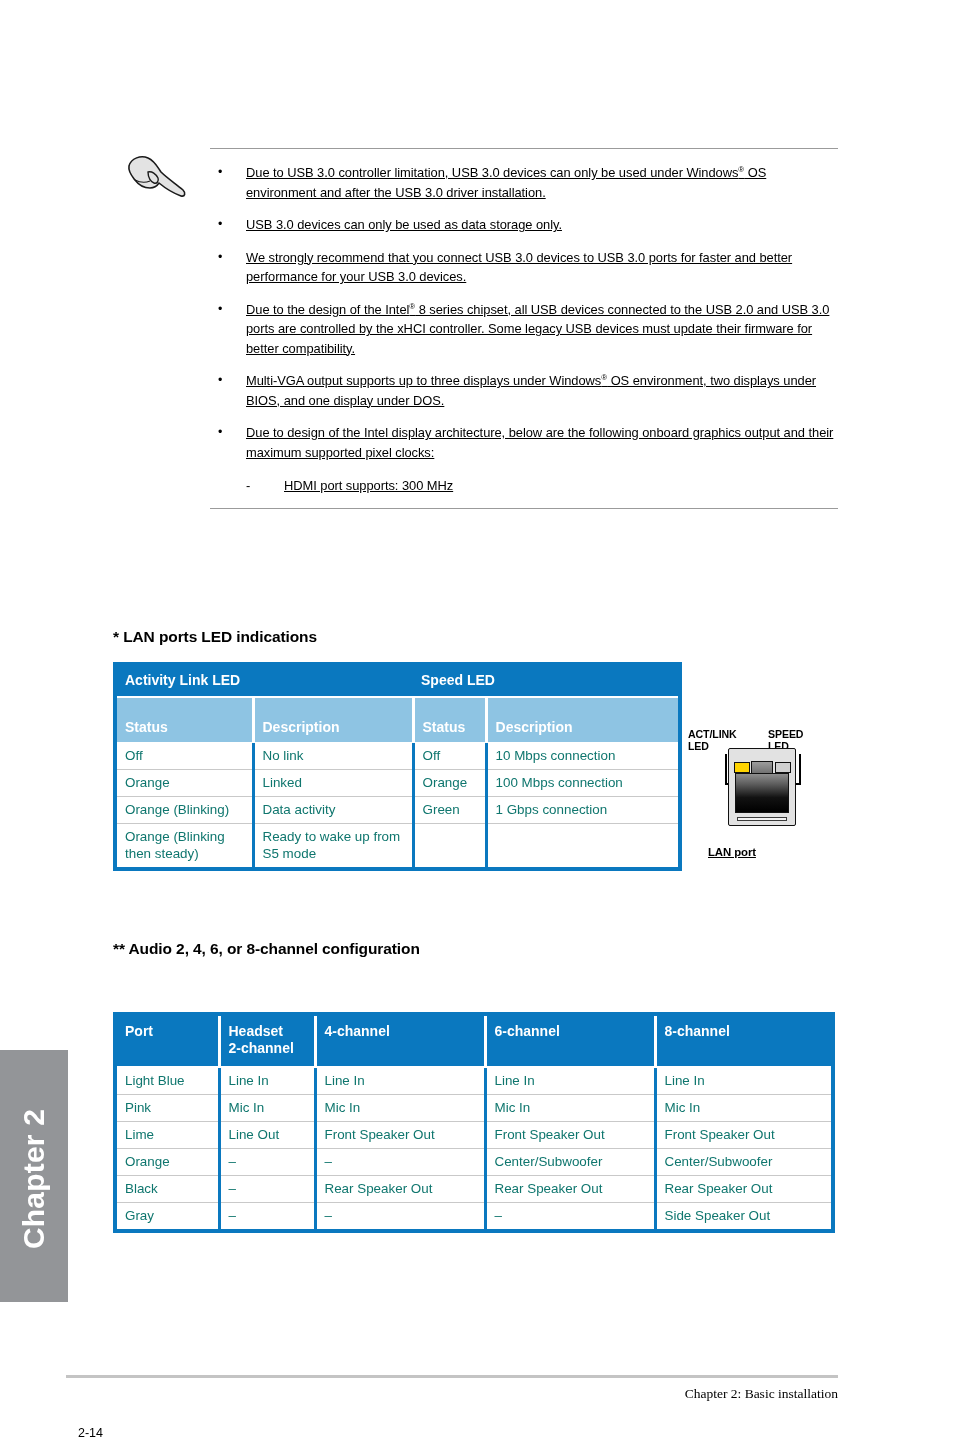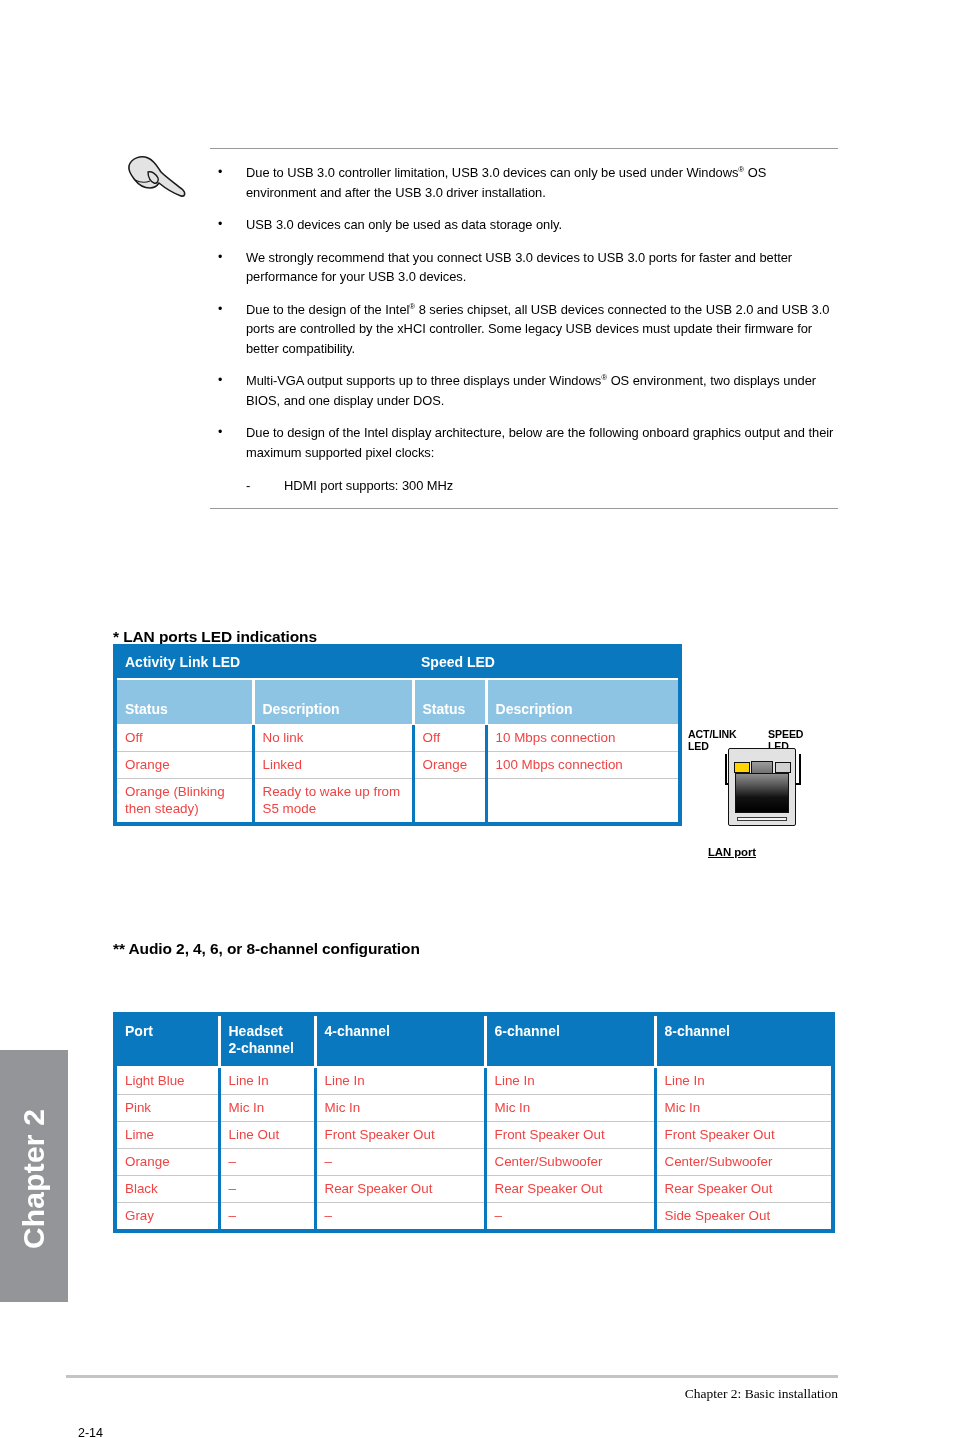--- a/index.html
+++ b/index.html
@@ -48,20 +48,21 @@
     line-height: 19px;
     text-align: left;
     padding-left: 8px;
     box-sizing: border-box;
   }
   .note-text {
     flex: 1 1 auto;
     font-size: 12.9px;
     line-height: 19.5px;
     letter-spacing: -0.05px;
+    text-decoration: underline;
   }
   .note-sub {
     display: flex;
     margin-top: 14px;
     margin-left: 36px;
   }
   .note-sub .dash {
     width: 38px;
     flex: 0 0 38px;
     font-size: 12.9px;
@@ -96,21 +97,21 @@
   }
   .asus-table td, .asus-table th {
     border-right: 3px solid #0a78bf;
     border-bottom: 1px solid #c9c9c9;
     padding: 4px 8px 5px 8px;
     font-size: 13.4px;
     line-height: 17px;
     font-weight: normal;
     text-align: left;
     vertical-align: top;
-    color: #ef4444;
+    color: #0f766e;
     box-sizing: border-box;
   }
   .asus-table td:last-child, .asus-table th:last-child {
     border-right: none;
   }
   .asus-table tr:last-child td { border-bottom: none; }
 
   .hdr-dark td, .hdr-dark th {
     background: #0a78bf;
     color: #ffffff;
@@ -131,21 +132,21 @@
     border-bottom: 1px solid #ffffff;
     border-right: 3px solid #ffffff;
     padding-top: 21px;
     padding-bottom: 6px;
   }
   .hdr-light td.no-div { border-right: none; }
 
   
   #lan-table {
     left: 113px;
-    top: 644px;
+    top: 662px;
     width: 565px;
     border-radius: 10px;
   }
   
   #audio-table {
     left: 113px;
     top: 976px;
     width: 718px;
     margin-top: 36px;
   }
@@ -375,20 +376,26 @@
       <td>Off</td>
       <td>No link</td>
       <td>Off</td>
       <td>10 Mbps connection</td>
     </tr>
     <tr>
       <td>Orange</td>
       <td>Linked</td>
       <td>Orange</td>
       <td>100 Mbps connection</td>
+    </tr>
+    <tr>
+      <td>Orange (Blinking)</td>
+      <td>Data activity</td>
+      <td>Green</td>
+      <td>1 Gbps connection</td>
     </tr>
     <tr>
       <td>Orange (Blinking then steady)</td>
       <td>Ready to wake up from S5 mode</td>
       <td></td>
       <td></td>
     </tr>
   </tbody>
 </table>
 

